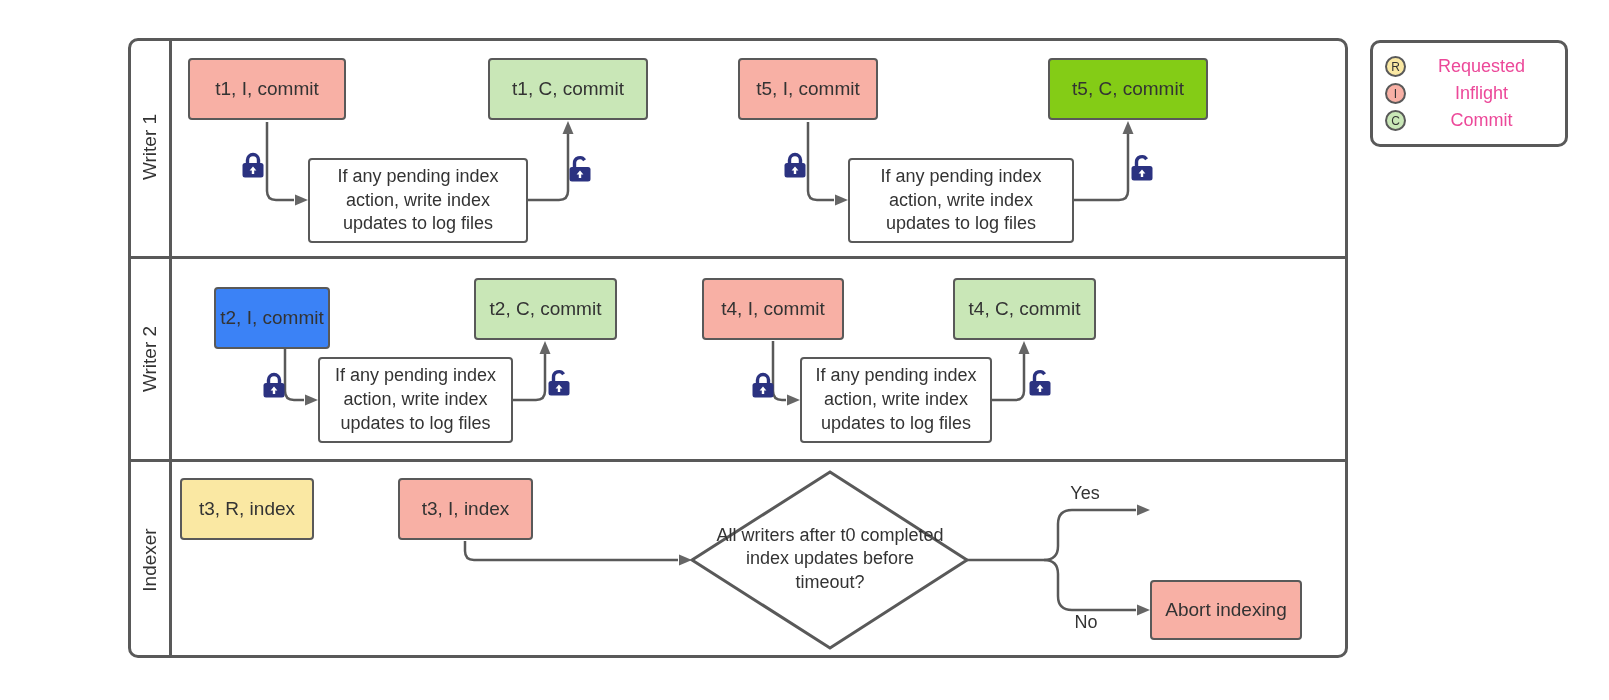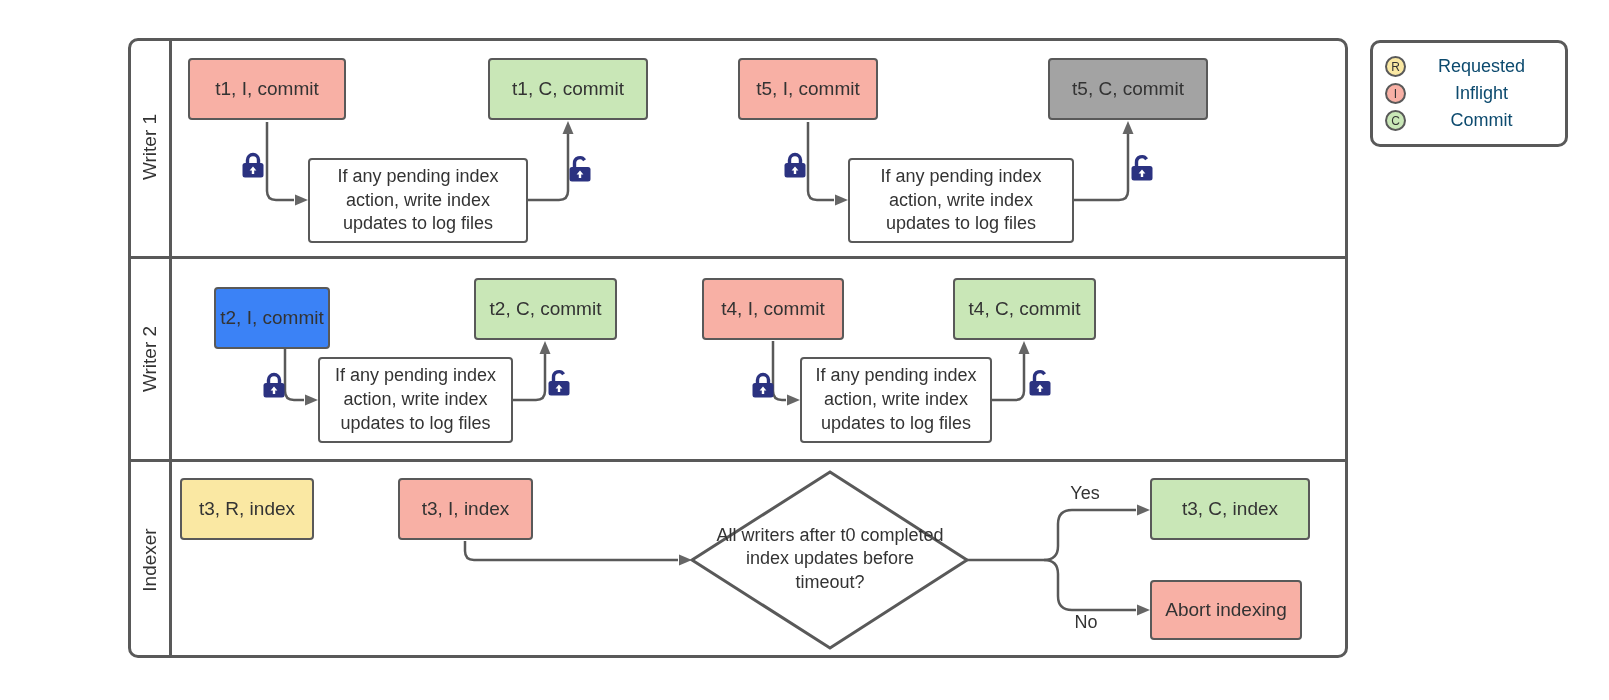--- a/index.html
+++ b/index.html
@@ -29,21 +29,21 @@
   .label-no  { left:1066px; top:612px; width:40px; }
 
   
   .legend { position:absolute; left:1370px; top:40px; width:198px; box-sizing:border-box;
             border:3px solid #595959; border-radius:10px; background:#fff;
             padding:13px 12px; display:flex; flex-direction:column; gap:6px; }
   .legend-row { display:flex; align-items:center; gap:4px; }
   .legend-swatch { width:21px; height:21px; border-radius:50%; border:2px solid #595959;
                    box-sizing:border-box; display:flex; align-items:center; justify-content:center;
                    font-size:12px; color:#333; flex:0 0 auto; }
-  .legend-label { flex:1; text-align:center; font-size:18px; color:#0c4a6e; }
+  .legend-label { flex:1; text-align:center; font-size:18px; color:#ec4899; }
 </style>
 </head>
 <body>
 
 <div class="stage">
 
   <div class="frame"></div>
   <div class="vsep"></div>
   <div class="hdiv" style="top:256px;"></div>
   <div class="hdiv" style="top:459px;"></div>
@@ -117,39 +117,38 @@
     <use href="#lockClosed" x="752" y="371"></use>
     <use href="#lockOpen" x="1029" y="369"></use>
   </svg>
 
   <div class="node" style="left: 188px; top: 58px; width: 158px; height: 62px; background-color: rgb(248, 176, 165);">t1, I, commit</div>
   <div class="node note" style="left:308px;top:158px;width:220px;height:85px;">If any pending index action, write index updates to log files</div>
   <div class="node" style="left: 488px; top: 58px; width: 160px; height: 62px; background-color: rgb(201, 231, 183);">t1, C, commit</div>
 
   <div class="node" style="left: 738px; top: 58px; width: 140px; height: 62px; background-color: rgb(248, 176, 165);">t5, I, commit</div>
   <div class="node note" style="left:848px;top:158px;width:226px;height:85px;">If any pending index action, write index updates to log files</div>
-  <div class="node" style="left: 1048px; top: 58px; width: 160px; height: 62px; background-color: #a3a3a3;">t5, C, commit</div>
+  <div class="node" style="left: 1048px; top: 58px; width: 160px; height: 62px; background-color: #84cc16;">t5, C, commit</div>
 
   <div class="node" style="left: 214px; top: 278px; width: 116px; height: 62px; background-color: #3b82f6; margin-top: 9px;">t2, I, commit</div>
   <div class="node note" style="left:318px;top:357px;width:195px;height:86px;">If any pending index action, write index updates to log files</div>
   <div class="node" style="left: 474px; top: 278px; width: 143px; height: 62px; background-color: rgb(201, 231, 183);">t2, C, commit</div>
 
   <div class="node" style="left: 702px; top: 278px; width: 142px; height: 62px; background-color: rgb(248, 176, 165);">t4, I, commit</div>
   <div class="node note" style="left:800px;top:357px;width:192px;height:86px;">If any pending index action, write index updates to log files</div>
   <div class="node" style="left: 953px; top: 278px; width: 143px; height: 62px; background-color: rgb(201, 231, 183);">t4, C, commit</div>
 
   <div class="node" style="left: 180px; top: 478px; width: 134px; height: 62px; background-color: rgb(250, 232, 163);">t3, R, index</div>
   <div class="node" style="left: 398px; top: 478px; width: 135px; height: 62px; background-color: rgb(248, 176, 165);">t3, I, index</div>
 
   <div class="decision-text">All writers after t0 completed index updates before timeout?</div>
 
   <div class="branch-label label-yes">Yes</div>
   <div class="branch-label label-no">No</div>
 
-  <div class="node" style="left: 1150px; top: 478px; width: 160px; height: 62px; background-color: rgb(201, 231, 183);">t3, C, index</div>
   <div class="node" style="left: 1150px; top: 580px; width: 152px; height: 60px; background-color: rgb(248, 176, 165);">Abort indexing</div>
 
   <div class="legend">
     <div class="legend-row">
       <span class="legend-swatch" style="background-color: rgb(250, 232, 163);">R</span>
       <span class="legend-label">Requested</span>
     </div>
     <div class="legend-row">
       <span class="legend-swatch" style="background-color: rgb(248, 176, 165);">I</span>
       <span class="legend-label">Inflight</span>

